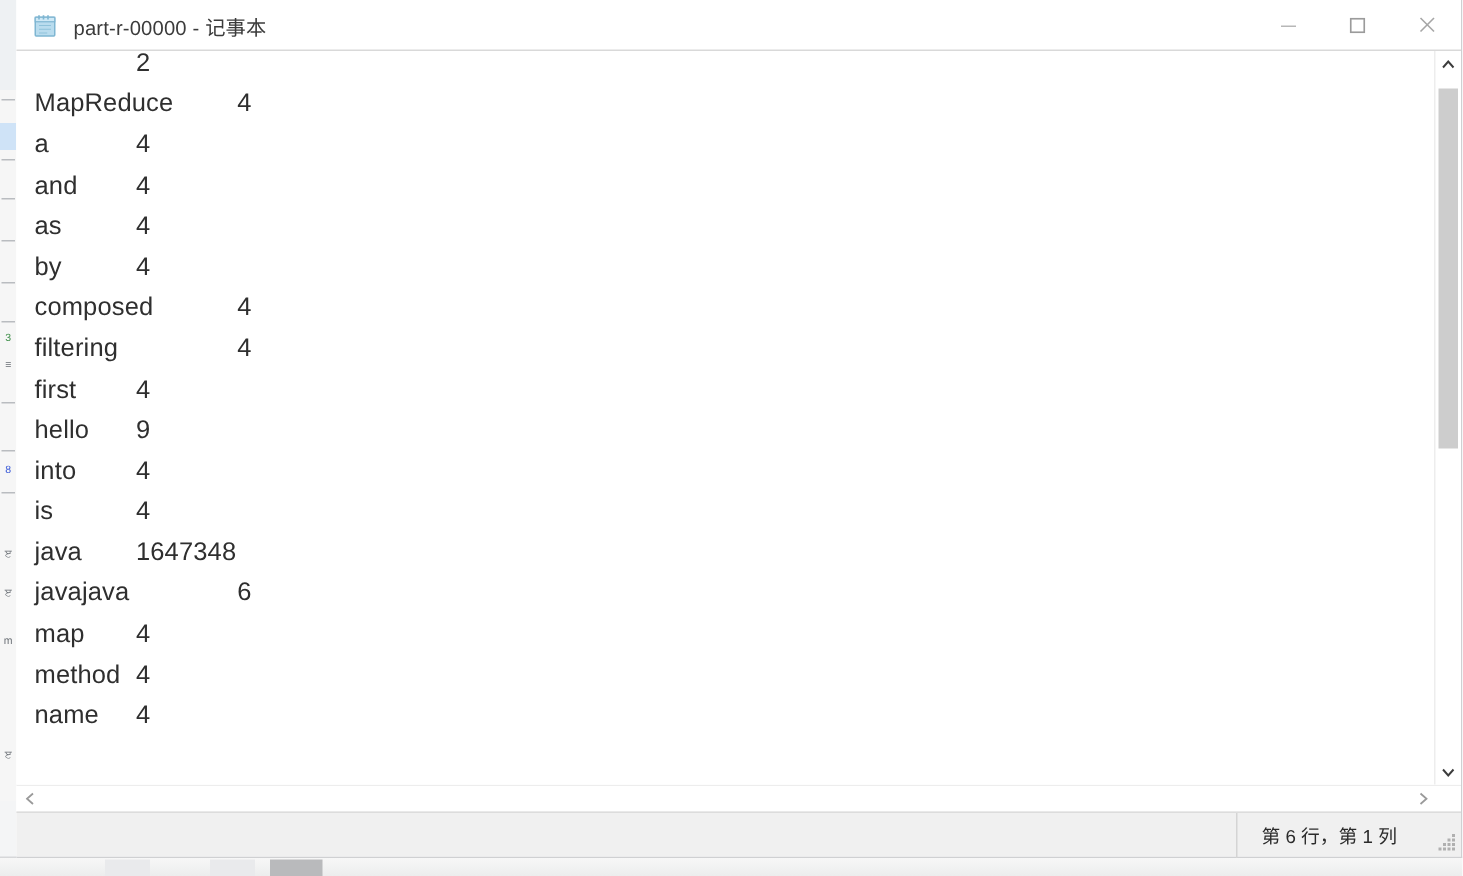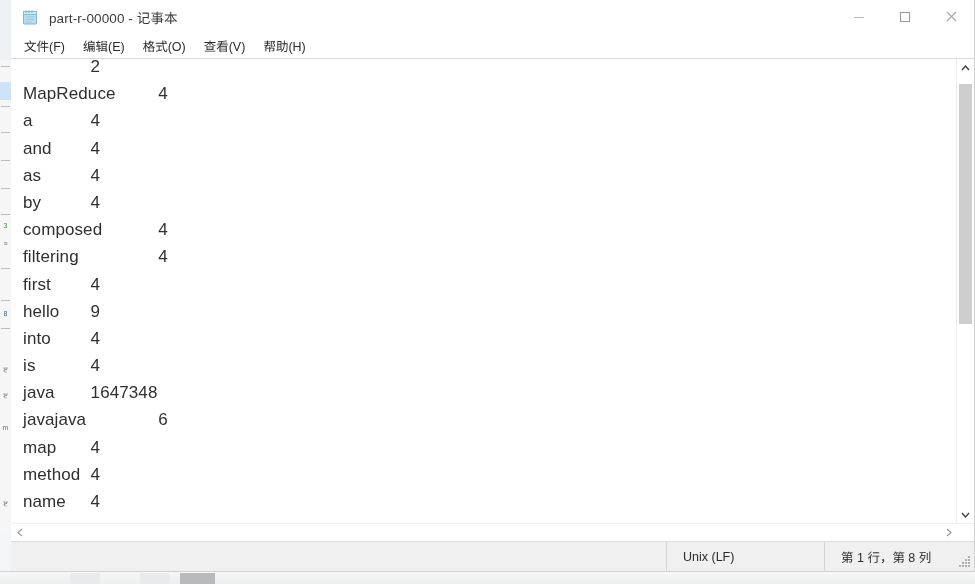--- a/index.html
+++ b/index.html
@@ -338,27 +338,20 @@
         </div>
         <div class="win-btn close">
           <svg width="13" height="13" viewBox="0 0 13 13">
             <line x1="2" y1="2" x2="11" y2="11" stroke="#a6a6a6" stroke-width="1.1"></line>
             <line x1="11" y1="2" x2="2" y2="11" stroke="#a6a6a6" stroke-width="1.1"></line>
           </svg>
         </div>
       </div>
     </div>
 
-    <div class="menubar">
-      <div class="menu-item">文件(F)</div>
-      <div class="menu-item">编辑(E)</div>
-      <div class="menu-item">格式(O)</div>
-      <div class="menu-item">查看(V)</div>
-      <div class="menu-item">帮助(H)</div>
-    </div>
 
     <div class="editor-wrap">
 
       <div class="text-area">
         <div class="text-lines" id="text-lines"><span class="tline"><span class="tkey" style="min-width: 67.6px;"></span><span class="tval">2</span></span><span class="tline"><span class="tkey" style="min-width: 135.2px;">MapReduce</span><span class="tval">4</span></span><span class="tline"><span class="tkey" style="min-width: 67.6px;">a</span><span class="tval">4</span></span><span class="tline"><span class="tkey" style="min-width: 67.6px;">and</span><span class="tval">4</span></span><span class="tline"><span class="tkey" style="min-width: 67.6px;">as</span><span class="tval">4</span></span><span class="tline"><span class="tkey" style="min-width: 67.6px;">by</span><span class="tval">4</span></span><span class="tline"><span class="tkey" style="min-width: 135.2px;">composed</span><span class="tval">4</span></span><span class="tline"><span class="tkey" style="min-width: 135.2px;">filtering</span><span class="tval">4</span></span><span class="tline"><span class="tkey" style="min-width: 67.6px;">first</span><span class="tval">4</span></span><span class="tline"><span class="tkey" style="min-width: 67.6px;">hello</span><span class="tval">9</span></span><span class="tline"><span class="tkey" style="min-width: 67.6px;">into</span><span class="tval">4</span></span><span class="tline"><span class="tkey" style="min-width: 67.6px;">is</span><span class="tval">4</span></span><span class="tline"><span class="tkey" style="min-width: 67.6px;">java</span><span class="tval">1647348</span></span><span class="tline"><span class="tkey" style="min-width: 135.2px;">javajava</span><span class="tval">6</span></span><span class="tline"><span class="tkey" style="min-width: 67.6px;">map</span><span class="tval">4</span></span><span class="tline"><span class="tkey" style="min-width: 67.6px;">method</span><span class="tval">4</span></span><span class="tline"><span class="tkey" style="min-width: 67.6px;">name</span><span class="tval">4</span></span></div>
       </div>
 
       <div class="vscroll">
         <div class="sb-arrow up">
           <svg width="9" height="6" viewBox="0 0 9 6">
@@ -385,22 +378,21 @@
           <svg width="6" height="9" viewBox="0 0 6 9">
               <polyline points="1,1 5,4.5 1,8" fill="none" stroke="#9a9a9a" stroke-width="1.2"></polyline>
             </svg>
         </div>
       </div>
       <div class="corner-box"></div>
     </div>
 
     <div class="statusbar">
       <div class="status-spacer"></div>
-      <div class="status-cell enc">Unix (LF)</div>
-      <div class="status-cell pos">第 1 行，第 8 列</div>
+      <div class="status-cell pos">第 6 行，第 1 列</div>
       <div class="grip">
         <i style="left:9px;top:0px;"></i>
         <i style="left:6px;top:3px;"></i>
           <i style="left:9px;top:3px;"></i>
         <i style="left:3px;top:6px;"></i>
           <i style="left:6px;top:6px;"></i>
           <i style="left:9px;top:6px;"></i>
         <i style="left:0px;top:9px;"></i>
           <i style="left:3px;top:9px;"></i>
           <i style="left:6px;top:9px;"></i>

